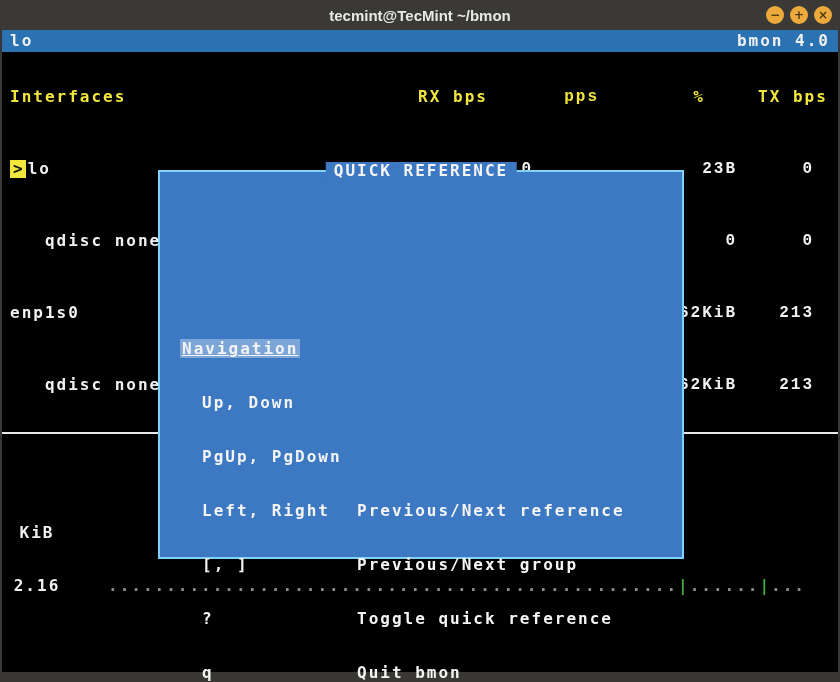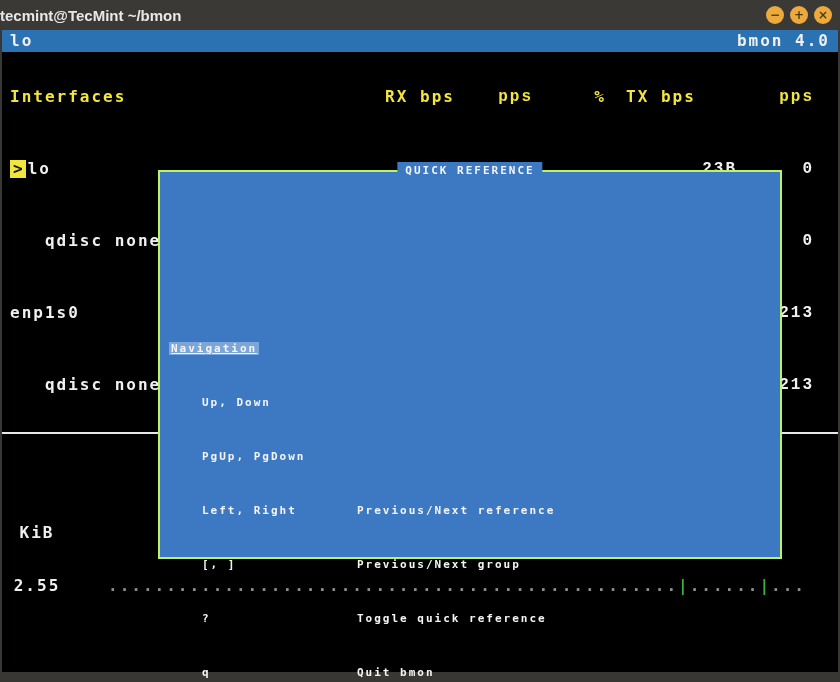--- a/index.html
+++ b/index.html
@@ -4,65 +4,65 @@
 <style>
   * { box-sizing: border-box; }
   html,body { margin:0; padding:0; }
   body { width:840px; height:682px; background:#222; }
 
   .window { width:840px; height:682px; position:relative; background:#383733; overflow:hidden;
             font-family:"DejaVu Sans Mono", monospace; }
 
   
   .titlebar { height:30px; background:#3a3936; position:relative;
-              display:flex; align-items:center; }
+              display:flex; align-items:center; justify-content:center; }
   .wtitle { color:#e8e8e8; font-family:"Liberation Sans", sans-serif; font-weight:bold; font-size:15px; }
   .controls { position:absolute; right:8px; top:6px; display:flex; gap:6px; }
   .ctrl { width:18px; height:18px; border-radius:50%; background:#eca93c; color:#4e3a10;
           display:flex; align-items:center; justify-content:center;
           font-family:"DejaVu Sans", sans-serif; font-weight:bold; font-size:12px; line-height:1; }
 
   
   .term { position:absolute; left:2px; right:2px; top:30px; bottom:10px; background:#000;
           color:#f0f0f0; font-weight:bold; font-size:16px; line-height:18px; letter-spacing:2px;
           display:flex; flex-direction:column; overflow:hidden; white-space:pre; }
 
   .bluebar { height:22px; flex:none; background:#2a72b2; display:flex; align-items:center;
              justify-content:space-between; padding:0 8px; }
 
   
   .trow { display:grid; grid-template-columns:340px 150px 46px 76px 128px 77px;
           height:18px; align-items:center; }
   .trow .name { padding-left:8px; overflow:hidden; }
   .trow .num  { text-align:right; padding-right:5px;font-family:Liberation Mono, monospace; }
-  .theader { color:#f2e63d; }
+  .theader { color:#f2e63d;gap:33px; }
   .theader .rx  { text-align:center; padding-left:6px; }
   .theader .txb { text-align:left; padding-left:12px; }
   .theader .pct { text-align:right; padding-right:8px; }
   .cursor { background:#f2e63d; color:#151515; padding:0 3px; margin-right:2px;
             letter-spacing:0; display:inline-block; }
 
   .sep { border-top:2px solid #e8e8e8; margin:2px 0; flex:none; }
 
   
   .gtitle { height:16px; line-height:16px; text-align:center; flex:none; }
   .grow { display:flex; height:17px; line-height:17px; flex:none; }
   .glabel { width:70px; text-align:center; flex:none; }
   .cells { padding-left:36px; color:#8f8f8f; }
   .filler { flex:1; }
 
   
-  .dialog { position:absolute; left:158px; top:170px; width:624px; height:389px;
-            background:#3c79c2; border:2px solid #bef264; z-index:5;
-            color:#f4f4f4; font-weight:bold; font-size:11px; line-height:18px;
+  .dialog { position:absolute; left:158px; top:170px; width:526px; height:389px;
+            background:#3c79c2; border:2px solid #7dd3fc; z-index:5;
+            color:#f4f4f4; font-weight:bold; font-size:16px; line-height:18px;
             letter-spacing:2px; white-space:pre; }
   .dtitle { position:absolute; top:-10px; left:50%; transform:translateX(-50%);
             background:#3c79c2; padding:0 8px; }
   .dbody { padding-top:24px; }
-  .dheading { height:18px; padding-left:9px; }
+  .dheading { height:18px; padding-left:20px; }
   .dheading .hl { background:#7da6d8; text-decoration:underline; padding:0 2px; }
   .ditem { display:flex; height:18px; padding-left:42px; }
   .dkey { width:155px; flex:none; }
 </style>
 </head>
 <body>
 
 <div class="window">
 
   <div class="titlebar">
@@ -129,21 +129,21 @@
         <span class="num">213</span>
       </div>
     </div>
 
     <div class="sep"></div>
 
     
     <div class="graph">
       <div class="gtitle">(RX Bytes/second)</div>
       <div class="grow"><span class="glabel">KiB</span></div>
-      <div class="grow"><span class="glabel">2.55</span><span class="cells">.................................................<span style="color:#3fae3f">|</span>......<span style="color:#3fae3f">|</span>...</span></div>
+      <div class="grow"><span class="glabel">2.16</span><span class="cells">.................................................<span style="color:#3fae3f">|</span>......<span style="color:#3fae3f">|</span>...</span></div>
       
       
       
       
       
     </div>
 
     
     
 

